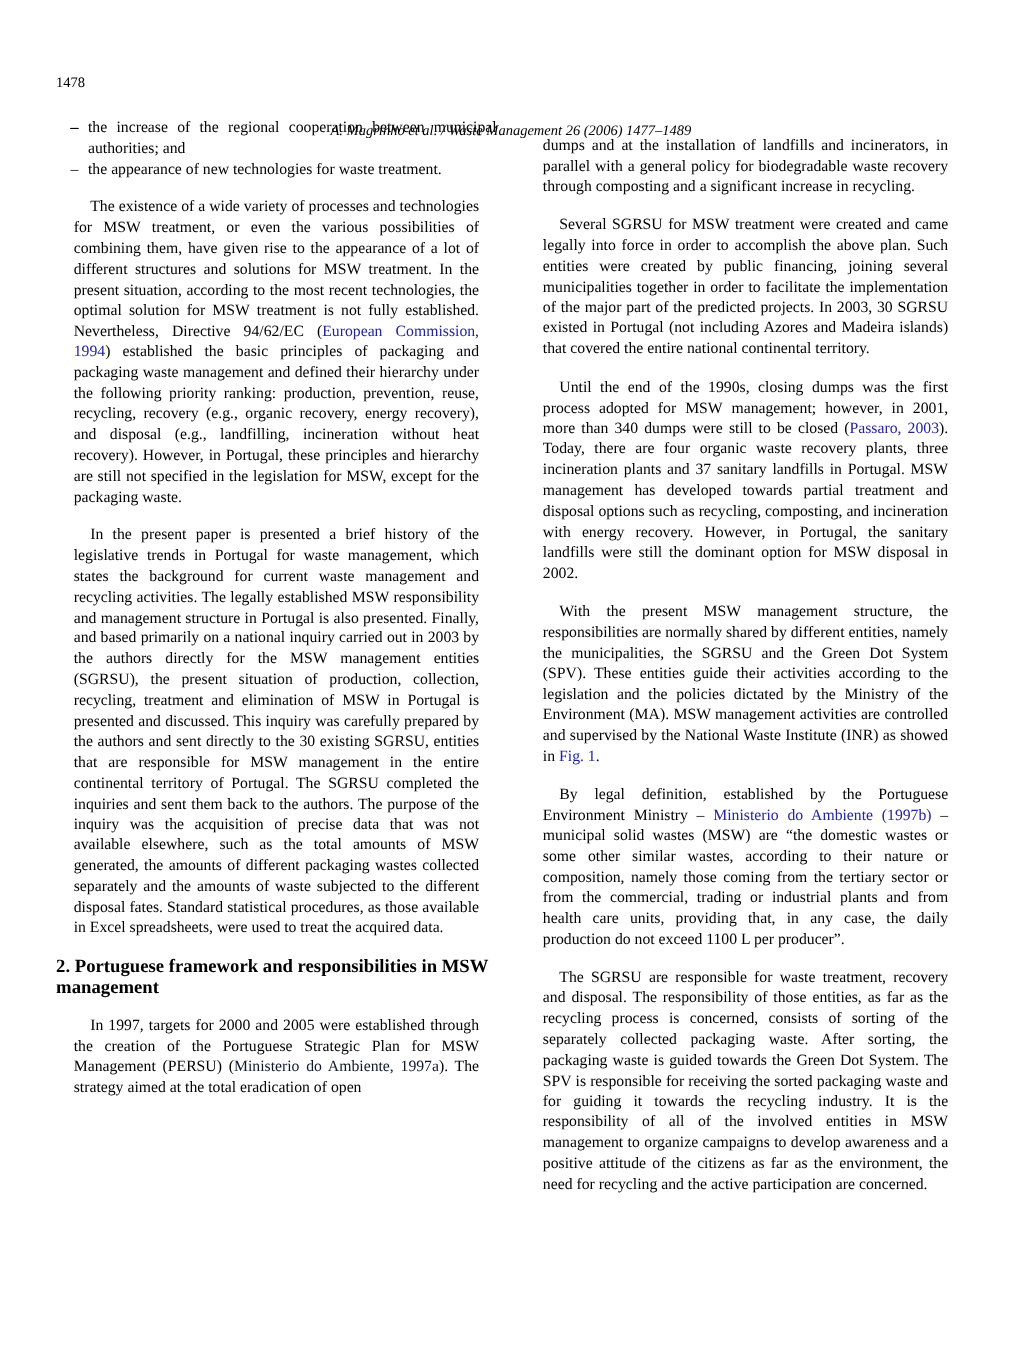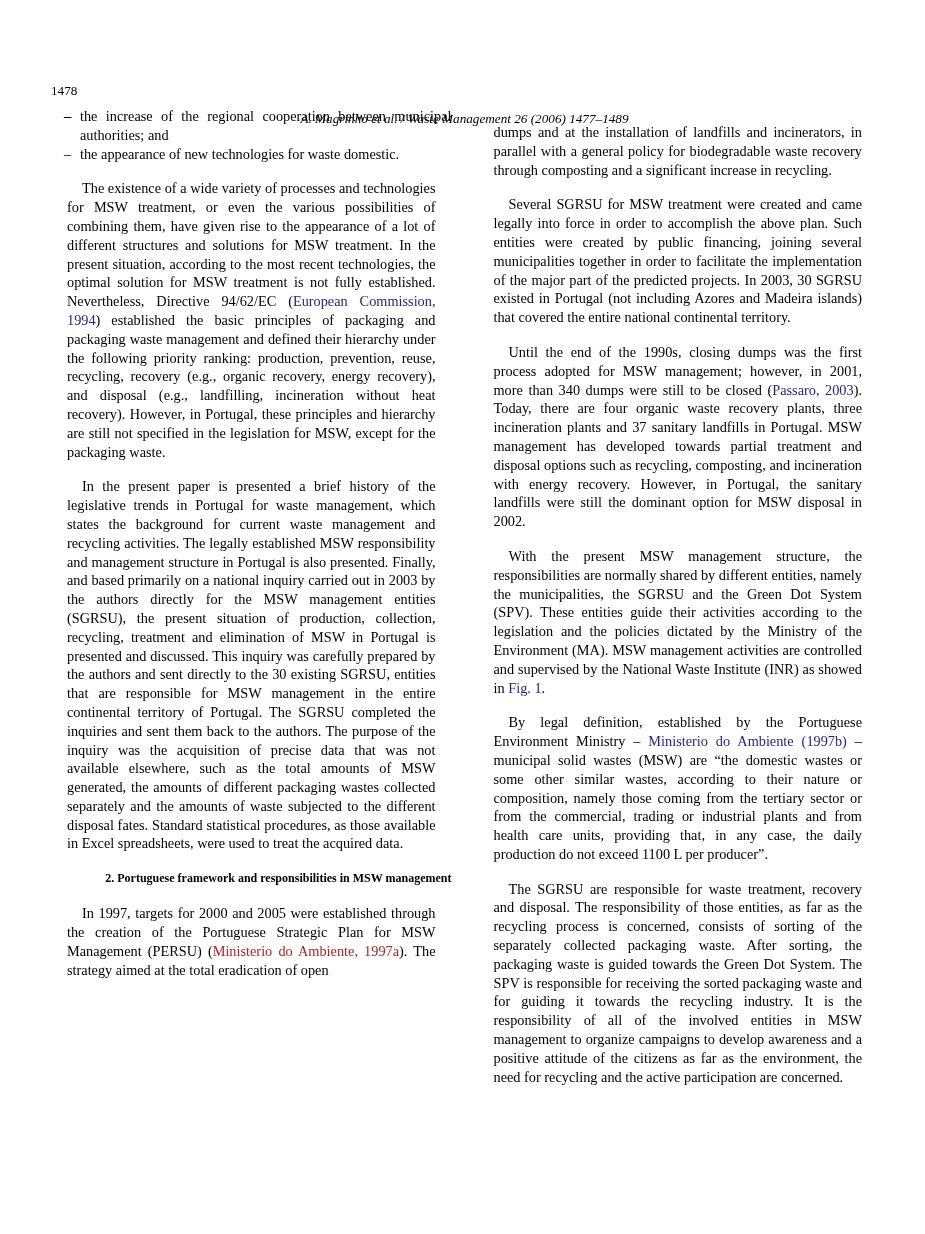--- a/index.html
+++ b/index.html
@@ -20,21 +20,21 @@
   }
   .running-head {
     position: relative;
     height: 18px;
     font-size: 13.2px;
     line-height: 18px;
   }
   .page-number {
     position: absolute;
     left: 0;
-    top: 16px;
+    top: 0;
   }
   .running-title {
     position: absolute;
     left: 0;
     right: 0;
     top: 0;
     text-align: center;
     font-style: italic;
     margin-top: 44px;
   }
@@ -62,25 +62,25 @@
     left: 13px;
     top: 0;
   }
   p.para {
     margin: 16px;
   }
   p.para.indent {
     text-indent: 15px;
   }
   .section-heading {
-    font-size: 12px;
+    font-size: 17px;
     line-height: 19px;
     font-weight: bold;
     margin: 14px 0 9px 0;
-    text-align: right;
+    text-align: left;
   }
   .ref-link {
     color: #23239b;
   }
 </style>
 </head>
 <body>
 
 <div class="page">
 
@@ -89,29 +89,29 @@
     <span class="running-title">A. Magrinho et al. / Waste Management 26 (2006) 1477–1489</span>
   </div>
 
   <div class="columns">
 
     <div class="column">
       <div class="bullet-list">
           <div class="bullet"><span class="dash">–</span></div>
           <div class="bullet"><span class="dash">–</span></div>
           <div class="bullet"><span class="dash">–</span><span>the increase of the regional cooperation between municipal authorities; and</span></div>
-          <div class="bullet"><span class="dash">–</span><span>the appearance of new technologies for waste domestic.</span></div>
+          <div class="bullet"><span class="dash">–</span><span>the appearance of new technologies for waste treatment.</span></div>
         </div>
       <div>
           <p class="para indent"><span>The existence of a wide variety of processes and technologies for MSW treatment, or even the various possibilities of combining them, have given rise to the appearance of a lot of different structures and solutions for MSW treatment. In the present situation, according to the most recent technologies, the optimal solution for MSW treatment is not fully established. Nevertheless, Directive 94/62/EC (</span><span class="ref-link" style="color: rgb(35, 35, 155);">European Commission, 1994</span><span>) established the basic principles of packaging and packaging waste management and defined their hierarchy under the following priority ranking: production, prevention, reuse, recycling, recovery (e.g., organic recovery, energy recovery), and disposal (e.g., landfilling, incineration without heat recovery). However, in Portugal, these principles and hierarchy are still not specified in the legislation for MSW, except for the packaging waste.</span></p>
           <p class="para indent"><span>In the present paper is presented a brief history of the legislative trends in Portugal for waste management, which states the background for current waste management and recycling activities. The legally established MSW responsibility and management structure in Portugal is also presented. Finally, and based primarily on a national inquiry carried out in 2003 by the authors directly for the MSW management entities (SGRSU), the present situation of production, collection, recycling, treatment and elimination of MSW in Portugal is presented and discussed. This inquiry was carefully prepared by the authors and sent directly to the 30 existing SGRSU, entities that are responsible for MSW management in the entire continental territory of Portugal. The SGRSU completed the inquiries and sent them back to the authors. The purpose of the inquiry was the acquisition of precise data that was not available elsewhere, such as the total amounts of MSW generated, the amounts of different packaging wastes collected separately and the amounts of waste subjected to the different disposal fates. Standard statistical procedures, as those available in Excel spreadsheets, were used to treat the acquired data.</span></p>
         </div>
       <h2 class="section-heading">2. Portuguese framework and responsibilities in MSW management</h2>
       <div>
-          <p class="para indent"><span>In 1997, targets for 2000 and 2005 were established through the creation of the Portuguese Strategic Plan for MSW Management (PERSU) (</span><span class="ref-link" style="color: #b91c1c;">Ministerio do Ambiente, 1997a</span><span>). The strategy aimed at the total eradication of open</span></p>
+          <p class="para indent"><span>In 1997, targets for 2000 and 2005 were established through the creation of the Portuguese Strategic Plan for MSW Management (PERSU) (</span><span class="ref-link" style="color: #0f172a;">Ministerio do Ambiente, 1997a</span><span>). The strategy aimed at the total eradication of open</span></p>
         </div>
     </div>
 
     <div class="column">
       <div>
           <p class="para"><span>dumps and at the installation of landfills and incinerators, in parallel with a general policy for biodegradable waste recovery through composting and a significant increase in recycling.</span></p>
           <p class="para indent"><span>Several SGRSU for MSW treatment were created and came legally into force in order to accomplish the above plan. Such entities were created by public financing, joining several municipalities together in order to facilitate the implementation of the major part of the predicted projects. In 2003, 30 SGRSU existed in Portugal (not including Azores and Madeira islands) that covered the entire national continental territory.</span></p>
           <p class="para indent"><span>Until the end of the 1990s, closing dumps was the first process adopted for MSW management; however, in 2001, more than 340 dumps were still to be closed (</span><span class="ref-link" style="color: rgb(35, 35, 155);">Passaro, 2003</span><span>). Today, there are four organic waste recovery plants, three incineration plants and 37 sanitary landfills in Portugal. MSW management has developed towards partial treatment and disposal options such as recycling, composting, and incineration with energy recovery. However, in Portugal, the sanitary landfills were still the dominant option for MSW disposal in 2002.</span></p>
           <p class="para indent"><span>With the present MSW management structure, the responsibilities are normally shared by different entities, namely the municipalities, the SGRSU and the Green Dot System (SPV). These entities guide their activities according to the legislation and the policies dictated by the Ministry of the Environment (MA). MSW management activities are controlled and supervised by the National Waste Institute (INR) as showed in </span><span class="ref-link" style="color: rgb(35, 35, 155);">Fig. 1</span><span>.</span></p>
           <p class="para indent"><span>By legal definition, established by the Portuguese Environment Ministry – </span><span class="ref-link" style="color: rgb(35, 35, 155);">Ministerio do Ambiente (1997b)</span><span> – municipal solid wastes (MSW) are “the domestic wastes or some other similar wastes, according to their nature or composition, namely those coming from the tertiary sector or from the commercial, trading or industrial plants and from health care units, providing that, in any case, the daily production do not exceed 1100 L per producer”.</span></p>

